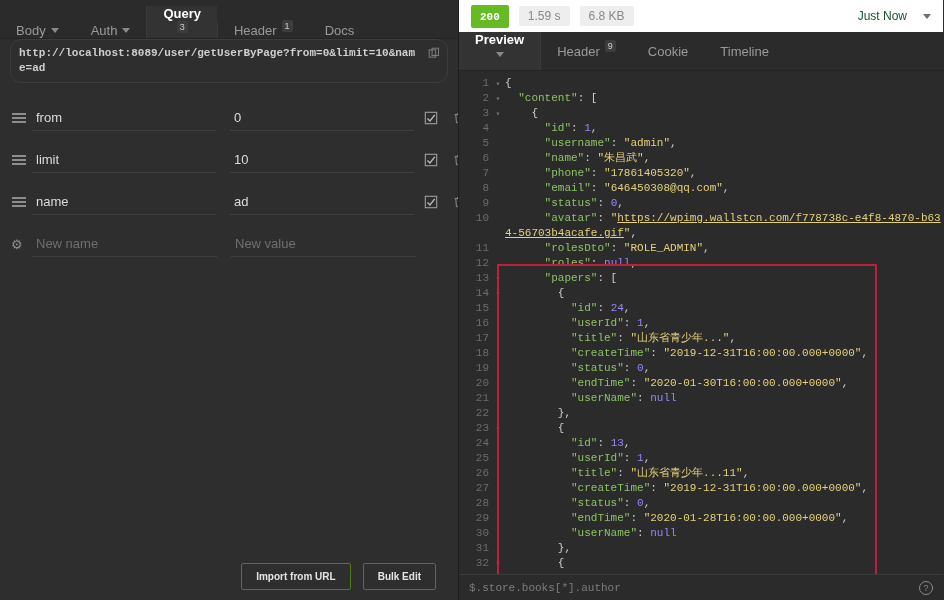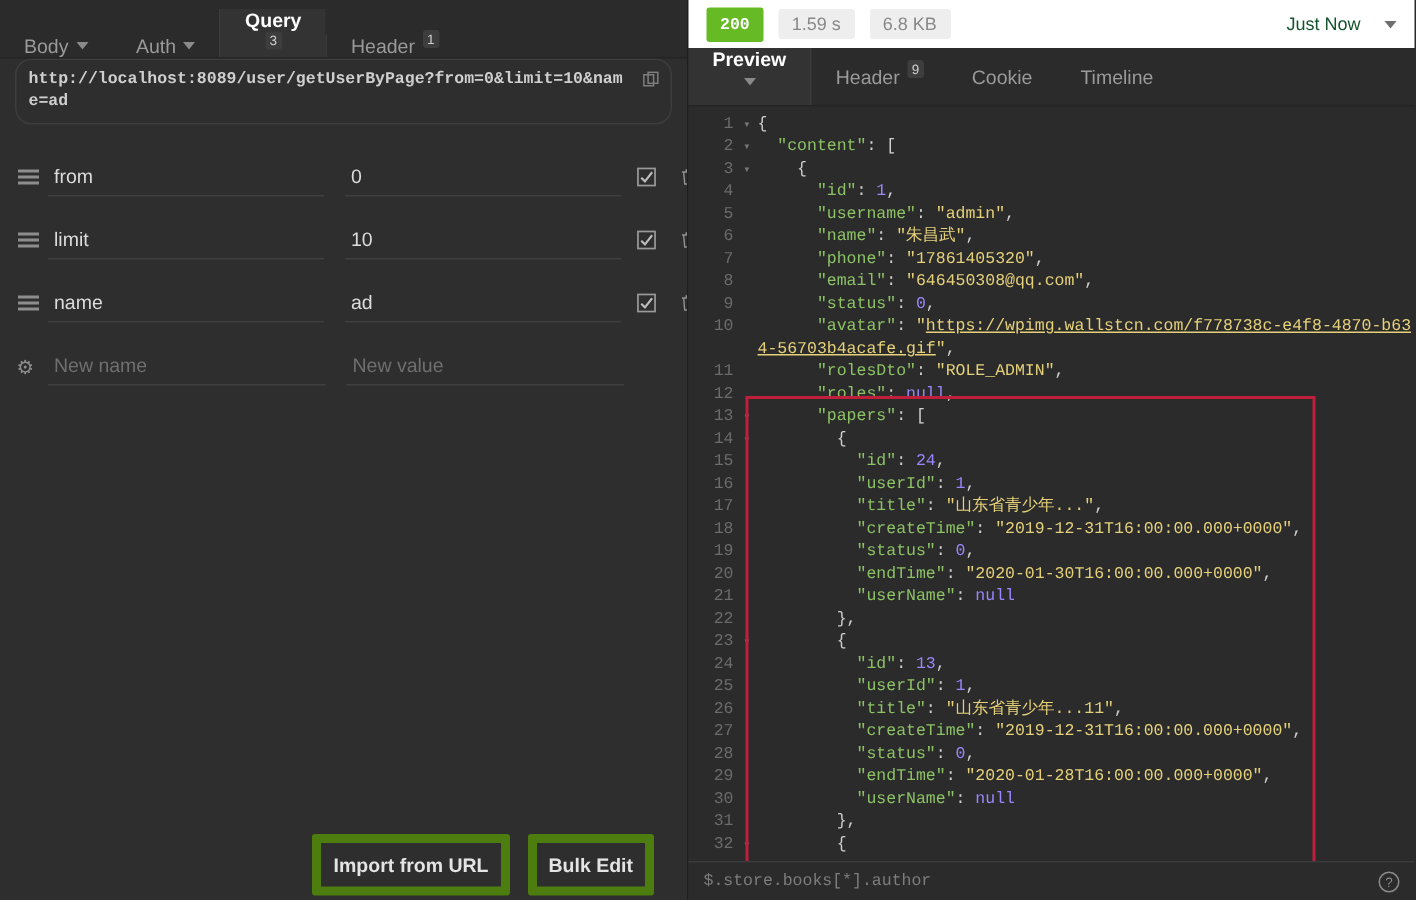--- a/index.html
+++ b/index.html
@@ -134,23 +134,23 @@
   .pname::placeholder, .pval::placeholder { color: #6f6f6f; }
   .row-actions { display: flex; align-items: center; gap: 14px; margin-left: auto; padding-right: 4px; }
   .ico-btn { width: 14px; height: 14px; cursor: pointer; opacity: .8; }
 
   .left-footer {
     position: absolute; left: 0; right: 0; bottom: 0;
     height: 48px; display: flex; align-items: center;
     justify-content: flex-end; gap: 12px; padding-right: 22px;
   }
   .ghost-btn {
-    background: #2e2e2e; border: 6px solid #4d7c0f;
-    color: #e4e4e4; font-size: 13px; font-weight: bold;
-    padding: 7px 8px; border-radius: 2px; cursor: pointer;
+    background: #2e2e2e; border: 1px solid #4d7c0f;
+    color: #e4e4e4; font-size: 10px; font-weight: bold;
+    padding: 7px 14px; border-radius: 2px; cursor: pointer;
     font-family: "Liberation Sans", sans-serif;
   }
 
   
   .right-pane {
     width: 484px; height: 600px;
     display: flex; flex-direction: column;
     background: #2b2b2b; position: relative;
   }
   .status-bar {
@@ -250,20 +250,23 @@
         <span>Auth</span>
         <span class="caret2"></span>
       </div>
       <div class="rtab active sep">
         <span>Query</span>
         <span class="badge">3</span>
       </div>
       <div class="rtab sep">
         <span>Header</span>
         <span class="badge">1</span>
+      </div>
+      <div class="rtab">
+        <span>Docs</span>
       </div>
     </div>
 
     <div class="left-body">
       <div class="url-preview-box">
         <div class="url-preview-text">http://localhost:8089/user/getUserByPage?from=0&amp;limit=10&amp;name=ad</div>
         <svg class="copy-icon" viewBox="0 0 16 16">
           <rect x="1.5" y="3.5" width="8" height="9" fill="none" stroke="#9a9a9a" stroke-width="1.2"></rect>
           <rect x="5" y="1.5" width="8" height="9" fill="none" stroke="#9a9a9a" stroke-width="1.2"></rect>
         </svg>

